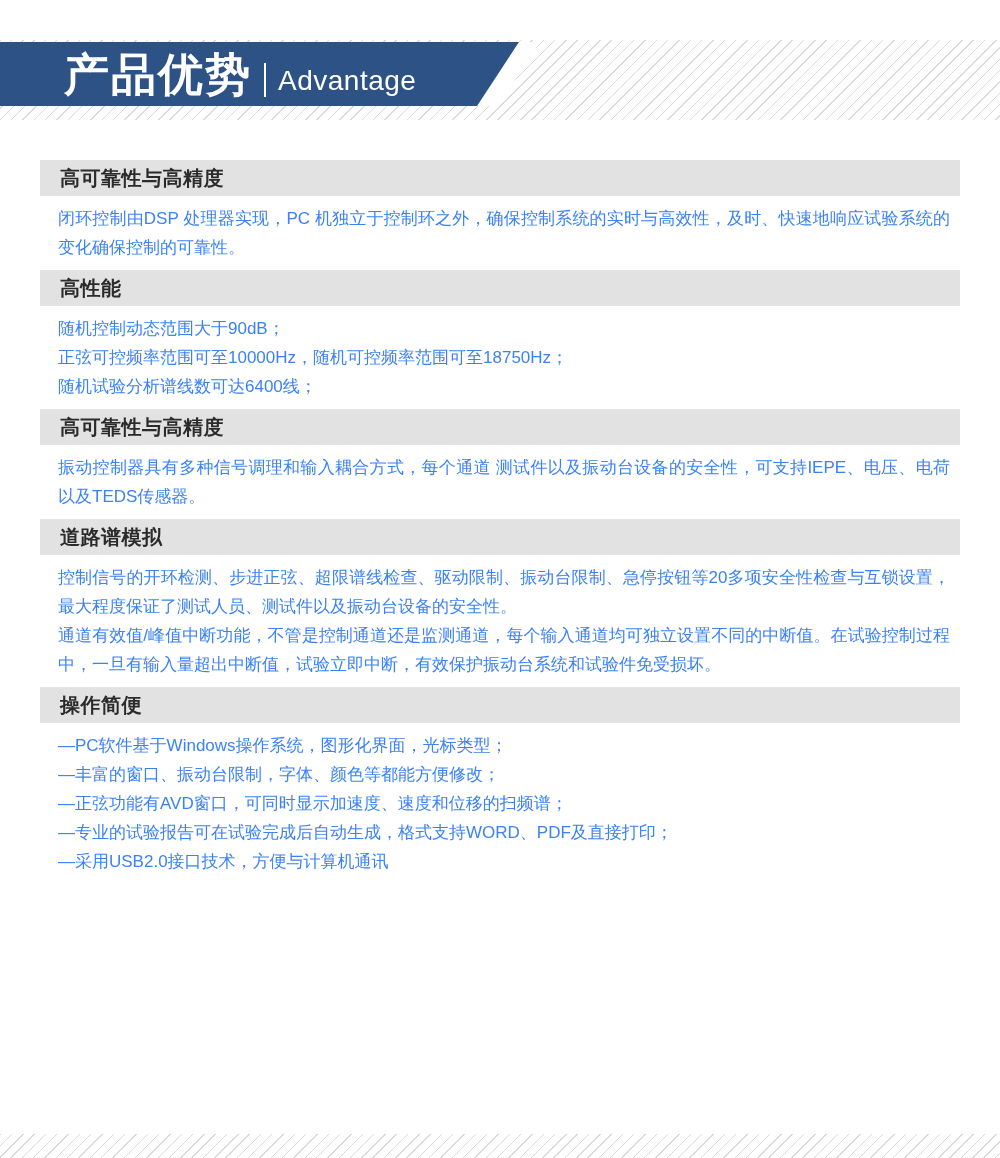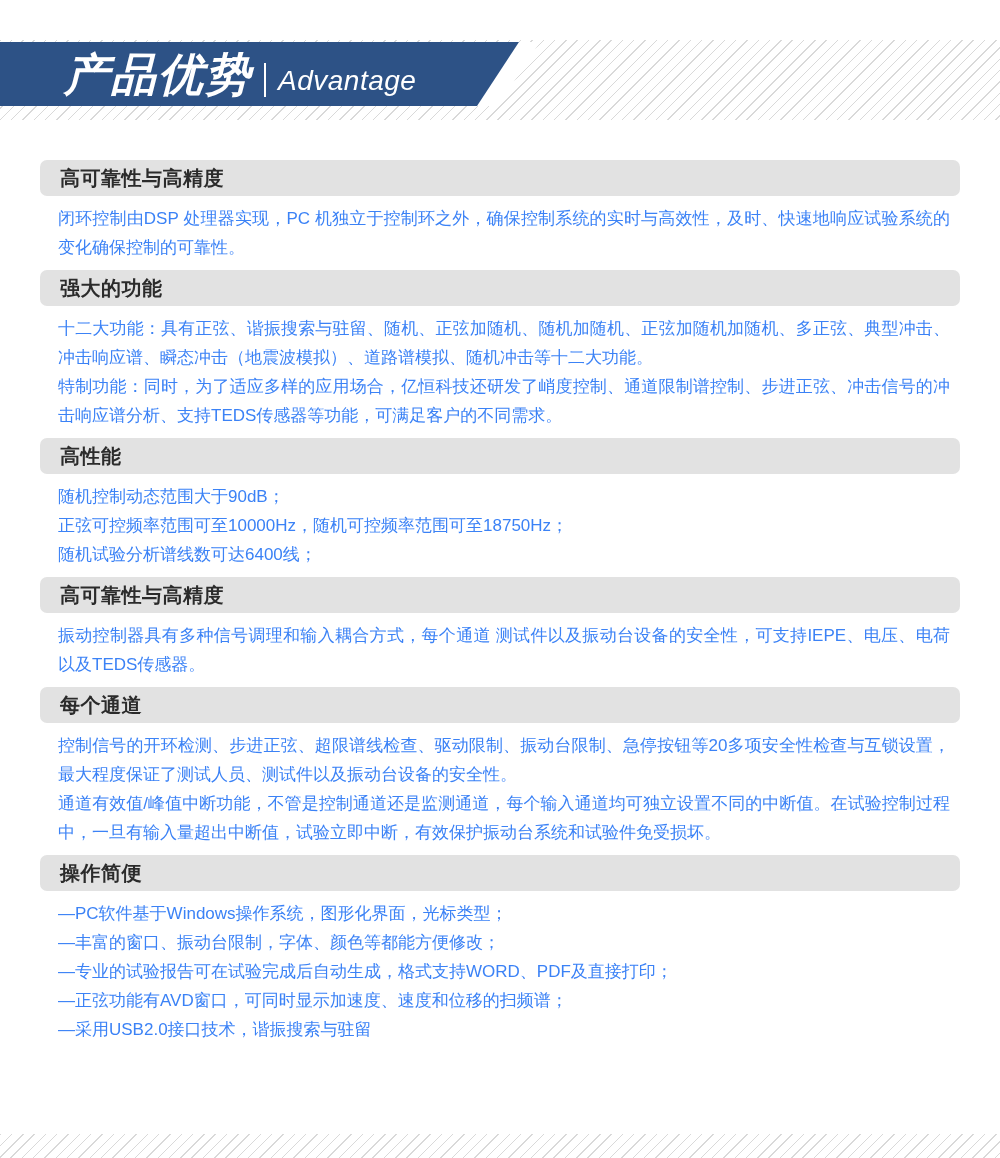--- a/index.html
+++ b/index.html
@@ -26,21 +26,20 @@
   }
   .banner-blue{
     position:absolute;top:0;left:0;width:560px;height:64px;
     background:#2d5286;
     clip-path:polygon(0 0,519px 0,477px 64px,0 64px);
     color:#ffffff;
     line-height:64px;
     padding-left:64px;
     box-sizing:border-box;
     white-space:nowrap;
-    font-style:italic;
   }
   .banner-cn{
     display:inline;
     font-size:45px;font-weight:bold;letter-spacing:2px;
     vertical-align:middle;
   }
   .banner-divider{
     display:inline-block;width:2px;height:34px;background:#ffffff;
     margin:0 12px 0 12px;vertical-align:middle;position:relative;top:5px;
   }
@@ -50,21 +49,21 @@
     letter-spacing:0.5px;
   }
   
   .content{
     position:absolute;top:160px;left:40px;width:920px;
   }
   .section{margin-bottom:8px;}
   .section-header{
     height:36px;background:#e2e2e2;
     display:flex;align-items:center;
-    padding-left:20px;box-sizing:border-box;border-radius:7px;
+    padding-left:20px;box-sizing:border-box;
   }
   .section-heading{
     font-size:20px;font-weight:bold;color:#2b2b2b;letter-spacing:0.5px;
   }
   .section-body{
     padding:8px 10px 0 18px;
   }
   .section-body p{
     margin:0;padding:0;
     font-size:17px;line-height:29px;color:#3b82f6;
@@ -89,29 +88,20 @@
 
     <div class="section">
       <div class="section-header">
         <span class="section-heading">高可靠性与高精度</span>
       </div>
       <div class="section-body">
         <p>闭环控制由DSP 处理器实现，PC 机独立于控制环之外，确保控制系统的实时与高效性，及时、快速地响应试验系统的变化确保控制的可靠性。</p>
       </div>
     </div>
 
-    <div class="section">
-      <div class="section-header">
-        <span class="section-heading">强大的功能</span>
-      </div>
-      <div class="section-body">
-        <p>十二大功能：具有正弦、谐振搜索与驻留、随机、正弦加随机、随机加随机、正弦加随机加随机、多正弦、典型冲击、冲击响应谱、瞬态冲击（地震波模拟）、道路谱模拟、随机冲击等十二大功能。</p>
-        <p>特制功能：同时，为了适应多样的应用场合，亿恒科技还研发了峭度控制、通道限制谱控制、步进正弦、冲击信号的冲击响应谱分析、支持TEDS传感器等功能，可满足客户的不同需求。</p>
-      </div>
-    </div>
 
     <div class="section">
       <div class="section-header">
         <span class="section-heading">高性能</span>
       </div>
       <div class="section-body">
         <p>随机控制动态范围大于90dB；</p>
         <p>正弦可控频率范围可至10000Hz，随机可控频率范围可至18750Hz；</p>
         <p>随机试验分析谱线数可达6400线；</p>
       </div>
@@ -121,38 +111,38 @@
       <div class="section-header">
         <span class="section-heading">高可靠性与高精度</span>
       </div>
       <div class="section-body">
         <p>振动控制器具有多种信号调理和输入耦合方式，每个通道 测试件以及振动台设备的安全性，可支持IEPE、电压、电荷以及TEDS传感器。</p>
       </div>
     </div>
 
     <div class="section">
       <div class="section-header">
-        <span class="section-heading">每个通道</span>
+        <span class="section-heading">道路谱模拟</span>
       </div>
       <div class="section-body">
         <p>控制信号的开环检测、步进正弦、超限谱线检查、驱动限制、振动台限制、急停按钮等20多项安全性检查与互锁设置，最大程度保证了测试人员、测试件以及振动台设备的安全性。</p>
         <p>通道有效值/峰值中断功能，不管是控制通道还是监测通道，每个输入通道均可独立设置不同的中断值。在试验控制过程中，一旦有输入量超出中断值，试验立即中断，有效保护振动台系统和试验件免受损坏。</p>
       </div>
     </div>
 
     <div class="section">
       <div class="section-header">
         <span class="section-heading">操作简便</span>
       </div>
       <div class="section-body">
         <p>—PC软件基于Windows操作系统，图形化界面，光标类型；</p>
         <p>—丰富的窗口、振动台限制，字体、颜色等都能方便修改；</p>
+        <p>—正弦功能有AVD窗口，可同时显示加速度、速度和位移的扫频谱；</p>
         <p>—专业的试验报告可在试验完成后自动生成，格式支持WORD、PDF及直接打印；</p>
-        <p>—正弦功能有AVD窗口，可同时显示加速度、速度和位移的扫频谱；</p>
-        <p>—采用USB2.0接口技术，谐振搜索与驻留</p>
+        <p>—采用USB2.0接口技术，方便与计算机通讯</p>
       </div>
     </div>
 
   </div>
 
   <div class="hatch hatch-bottom"></div>
 
 </div>
 
 </body></html>

